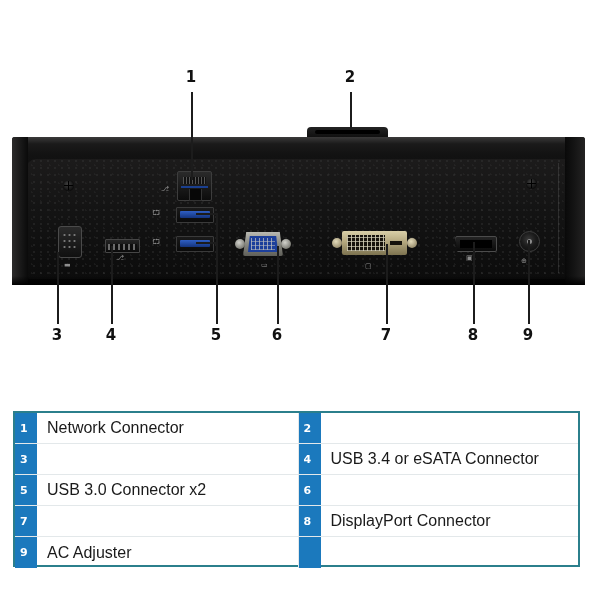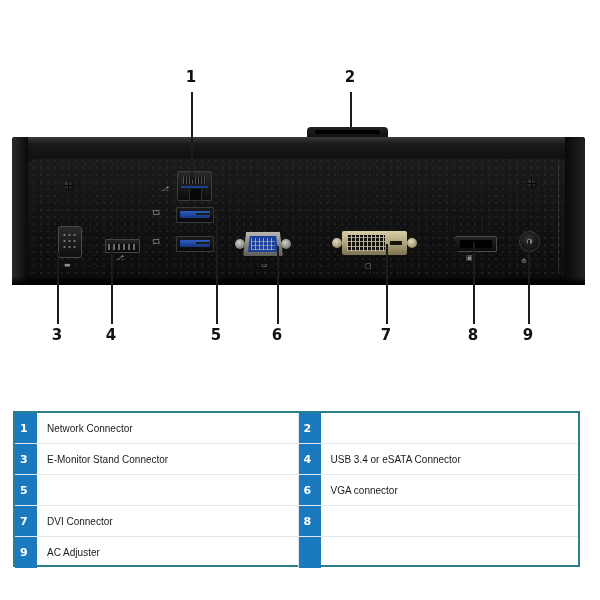--- a/index.html
+++ b/index.html
@@ -369,21 +369,21 @@
     display: flex;
     align-items: center;
     padding-left: 5px;
     box-sizing: border-box;
     font-family: "DejaVu Sans", sans-serif;
   }
   .legend-num.empty { background: #1b79bd; }
   .legend-text {
     flex: 1;
     padding-left: 10px;
-    font-size: 10px;
+    font-size: 16px;
     color: #1a1a1a;
     font-family: "Liberation Sans", sans-serif;
     white-space: nowrap;
     overflow: hidden;
   }
   .legend-sep {
     width: 0;
     border-left: 1px solid #e3e8ea;
     height: 100%;
   }
@@ -497,48 +497,47 @@
       </div>
       <div class="legend-sep"></div>
       <div class="legend-cell right">
         <div class="legend-num">2</div>
       </div>
     </div>
 
     <div class="legend-row">
       <div class="legend-cell left">
         <div class="legend-num">3</div>
-        <div class="legend-text">E-Monitor Stand Connector</div>
       </div>
       <div class="legend-sep"></div>
       <div class="legend-cell right">
         <div class="legend-num">4</div>
         <div class="legend-text">USB 3.4 or eSATA Connector</div>
       </div>
     </div>
 
     <div class="legend-row">
       <div class="legend-cell left">
         <div class="legend-num">5</div>
+        <div class="legend-text">USB 3.0 Connector x2</div>
       </div>
       <div class="legend-sep"></div>
       <div class="legend-cell right">
         <div class="legend-num">6</div>
-        <div class="legend-text">VGA connector</div>
       </div>
     </div>
 
     <div class="legend-row">
       <div class="legend-cell left">
         <div class="legend-num">7</div>
-        <div class="legend-text">DVI Connector</div>
       </div>
       <div class="legend-sep"></div>
       <div class="legend-cell right">
         <div class="legend-num">8</div>
+        <div class="legend-text">DisplayPort Connector</div>
       </div>
     </div>
 
     <div class="legend-row">
       <div class="legend-cell left">
         <div class="legend-num">9</div>
         <div class="legend-text">AC Adjuster</div>
       </div>
       <div class="legend-sep"></div>
       <div class="legend-cell right">

